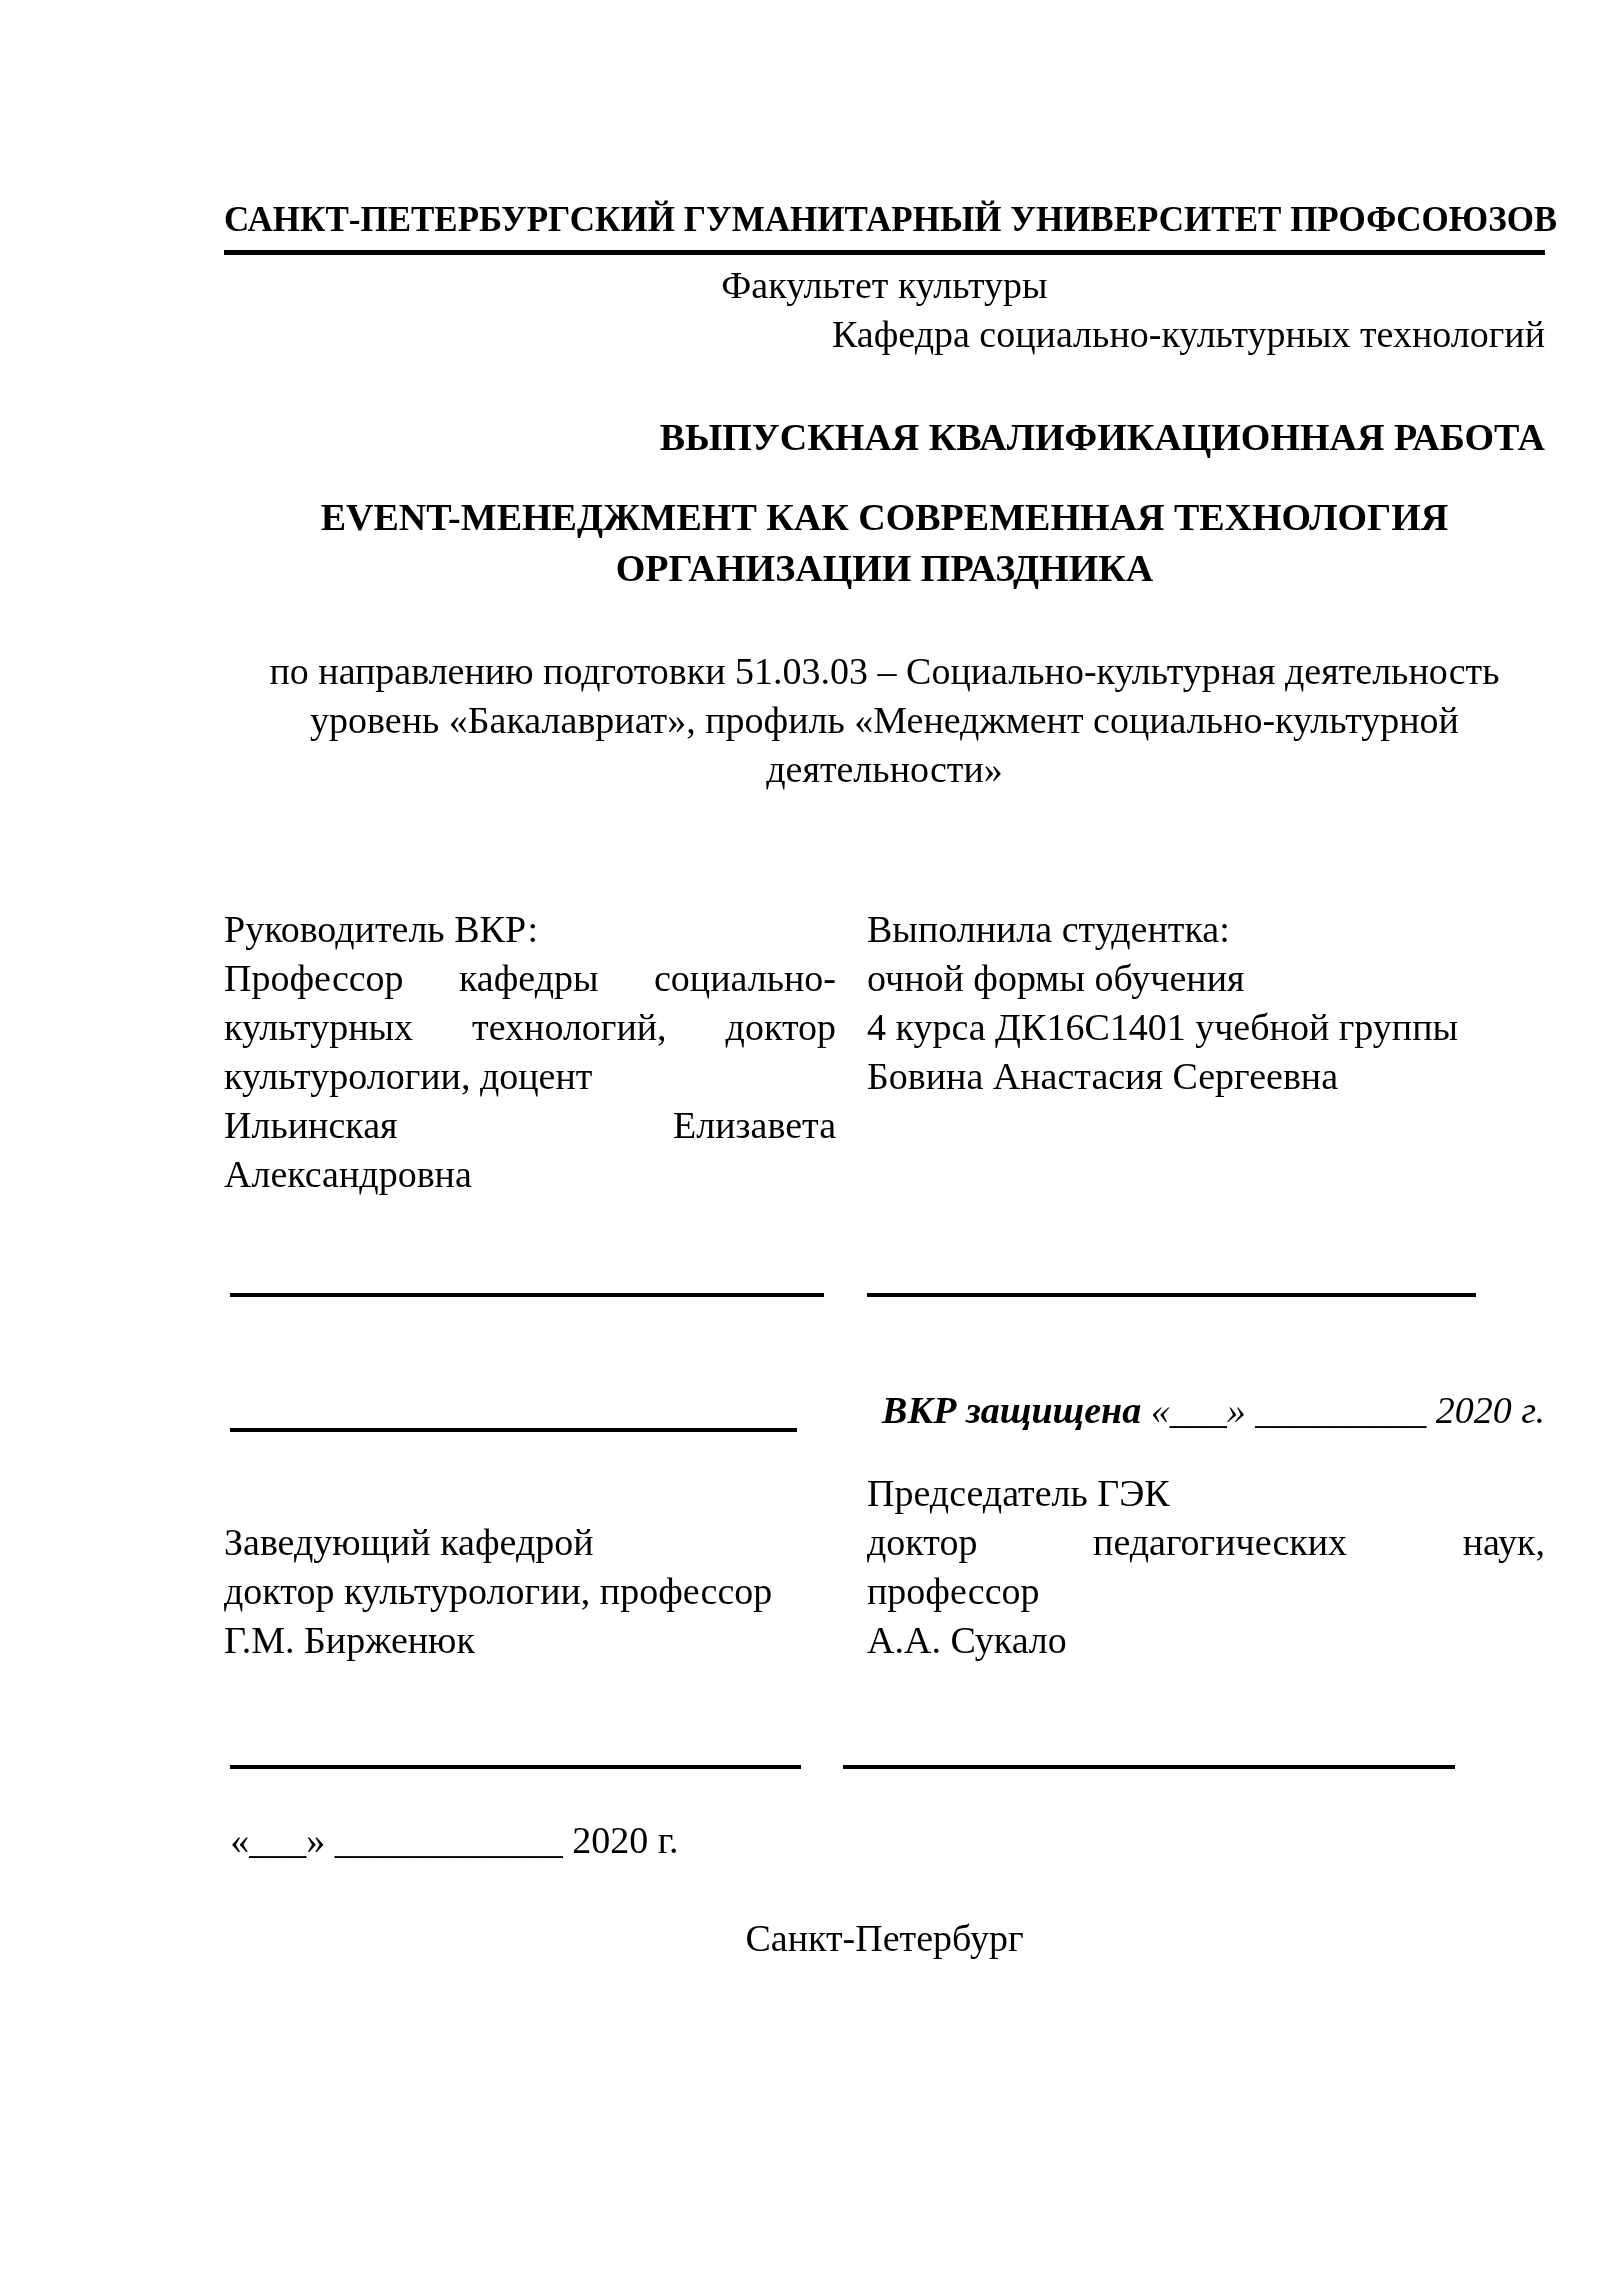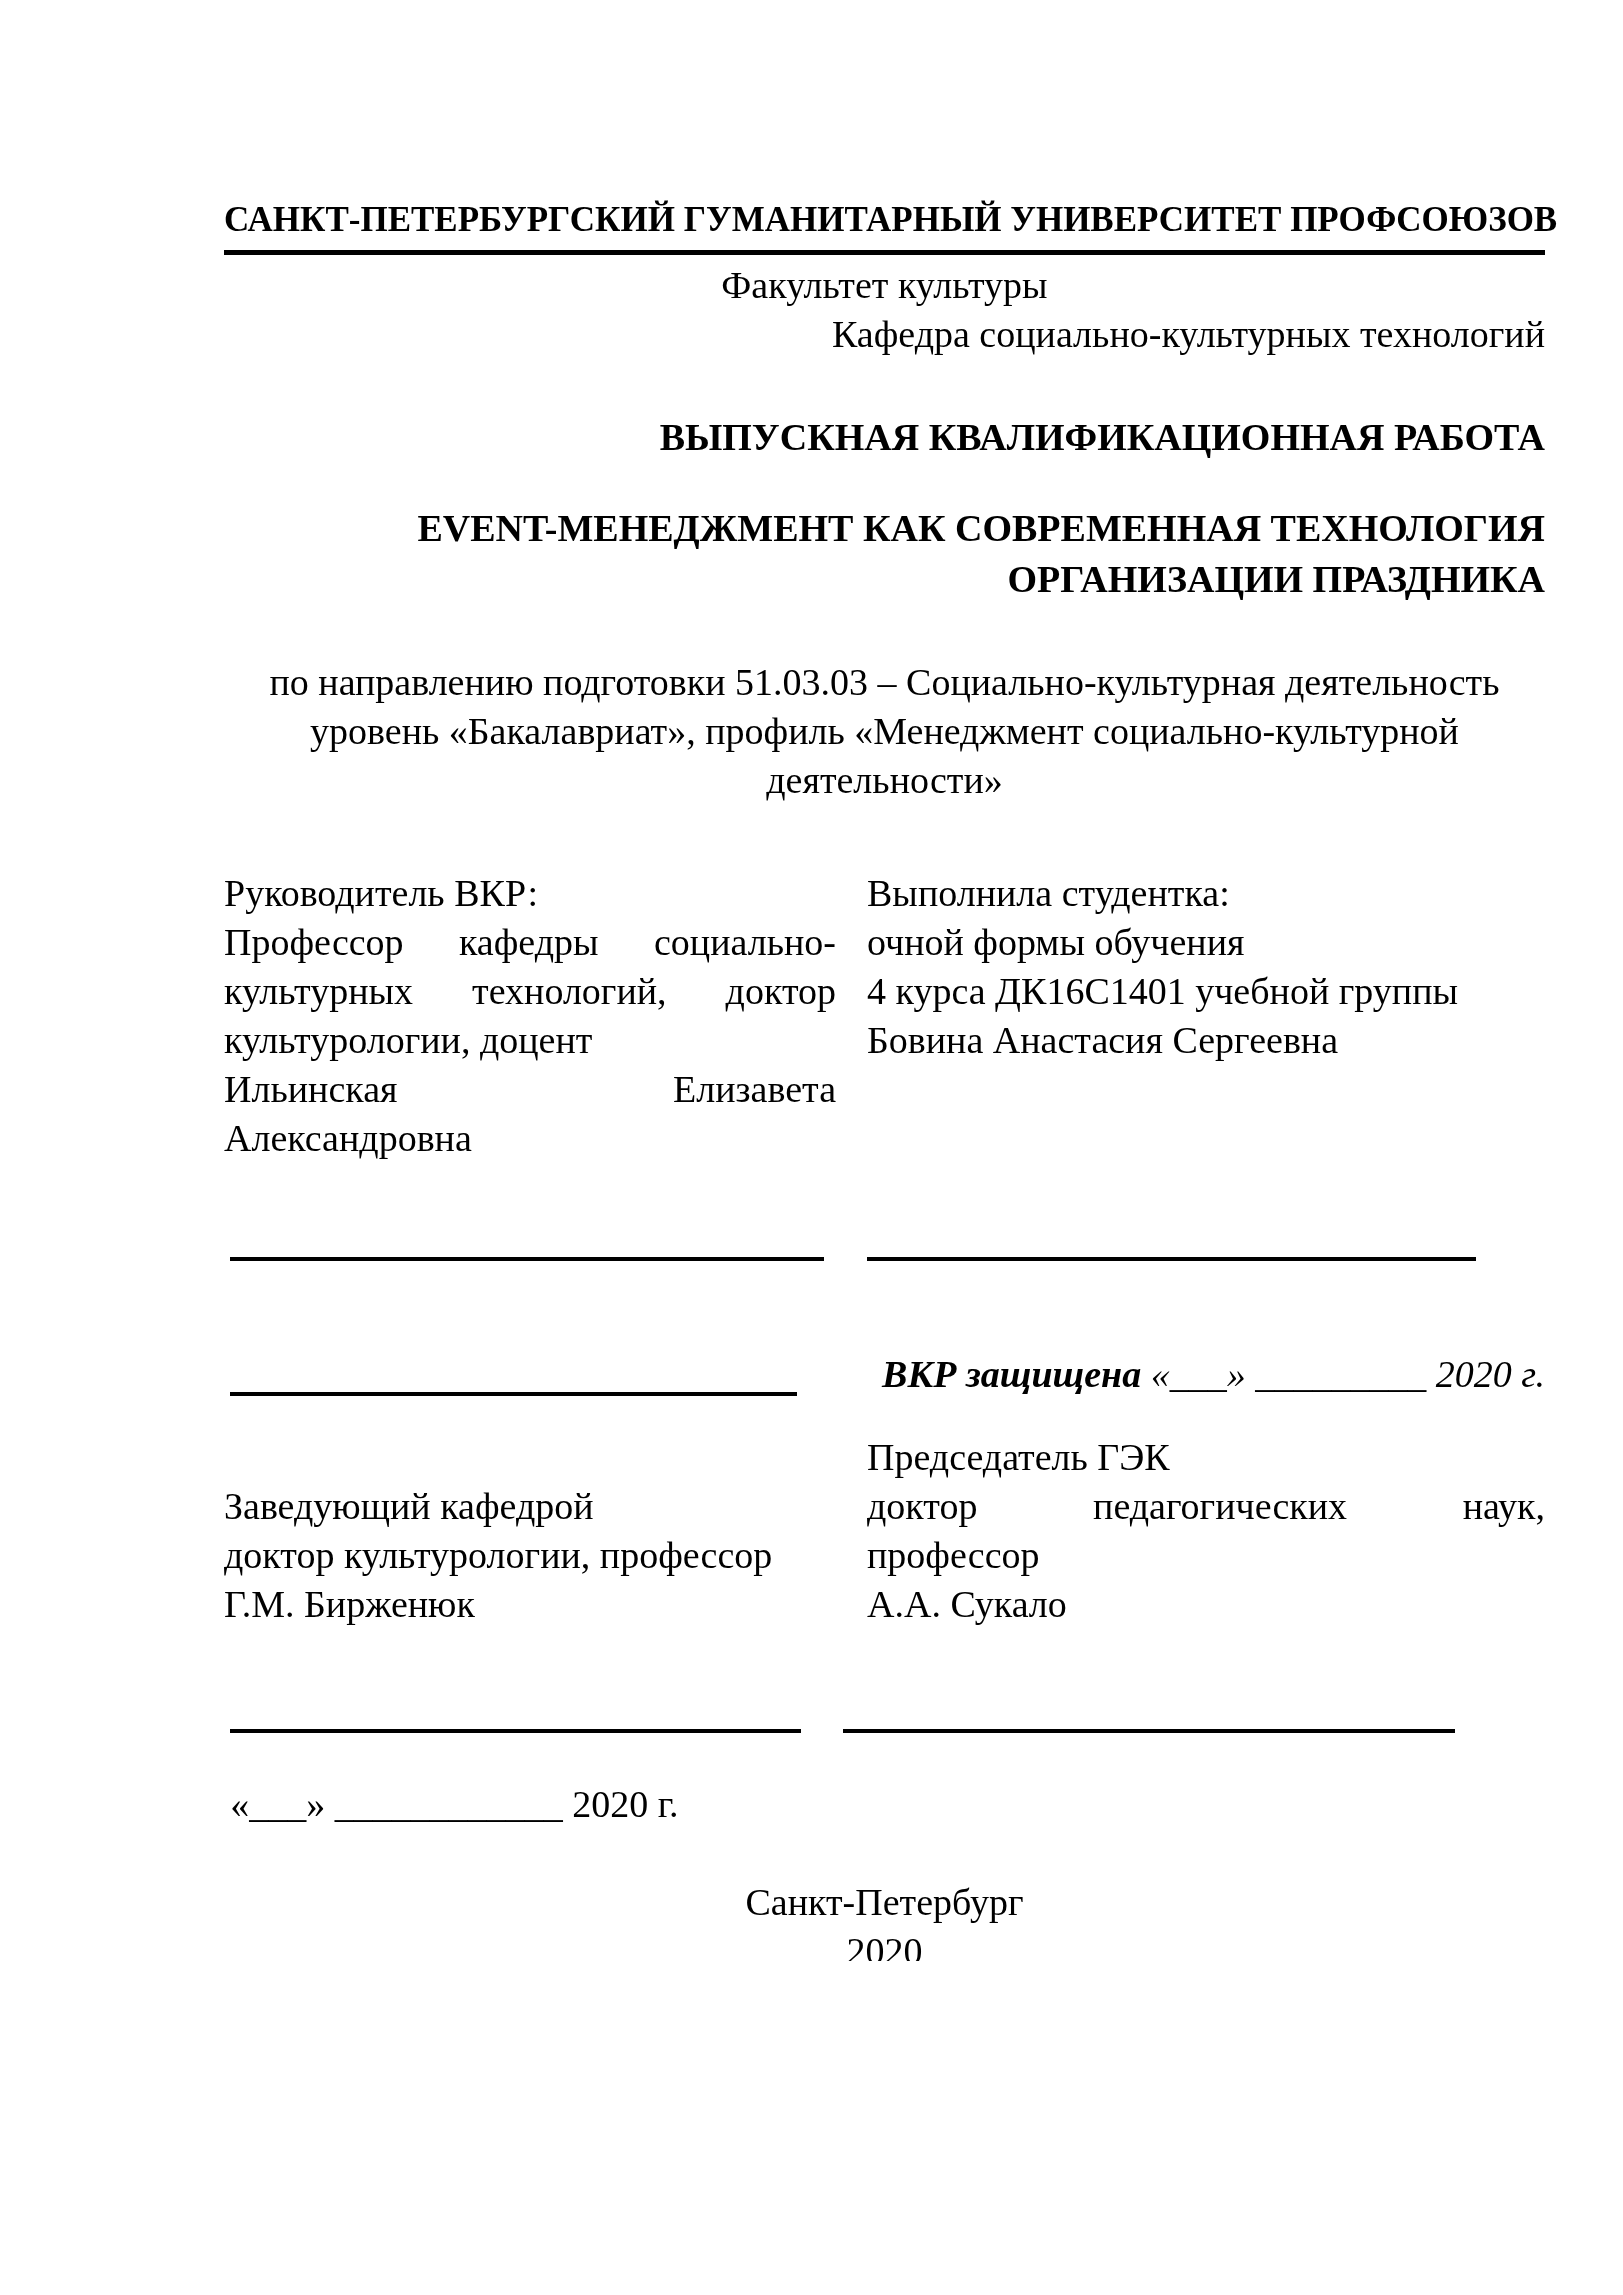--- a/index.html
+++ b/index.html
@@ -13,24 +13,24 @@
     font-size:38px;line-height:49px;color:#000;
   }
   .u-title{
     font-weight:bold;text-align:center;white-space:nowrap;
     font-size:35px;line-height:44px;
     padding-bottom:7.9px;border-bottom:5.5px solid #000;
   }
   .faculty{text-align:center;margin-top:6.3px;}
   .department{text-align:right;}
   .work-type{font-weight:bold;text-align:right;white-space:nowrap;margin-top:54px;}
-  .main-title{font-weight:bold;text-align:right;white-space:nowrap;margin-top:41px;line-height:51px;}
+  .main-title{font-weight:bold;text-align:center;white-space:nowrap;margin-top:30px;line-height:51px;}
   .program{text-align:center;white-space:nowrap;margin-top:53px;}
   .columns{display:flex;justify-content:space-between;}
-  .cols1{margin-top:64px;}
+  .cols1{margin-top:111px;}
   .col-left{width:612px;}
   .col-right{width:678px;}
   .jline{text-align:justify;text-align-last:justify;}
   .sig{border-bottom:4.7px solid #000;height:6.3px;}
   .sig-row{display:flex;margin-left:6.3px;}
   .row1{margin-top:88px;}
   .sig1l{width:594px;}
   .sig1r{width:609px;margin-left:43px;}
   .row2{margin-top:89px;height:49px;align-items:flex-end;}
   .sig2l{width:575px;margin-bottom:3.1px;}

